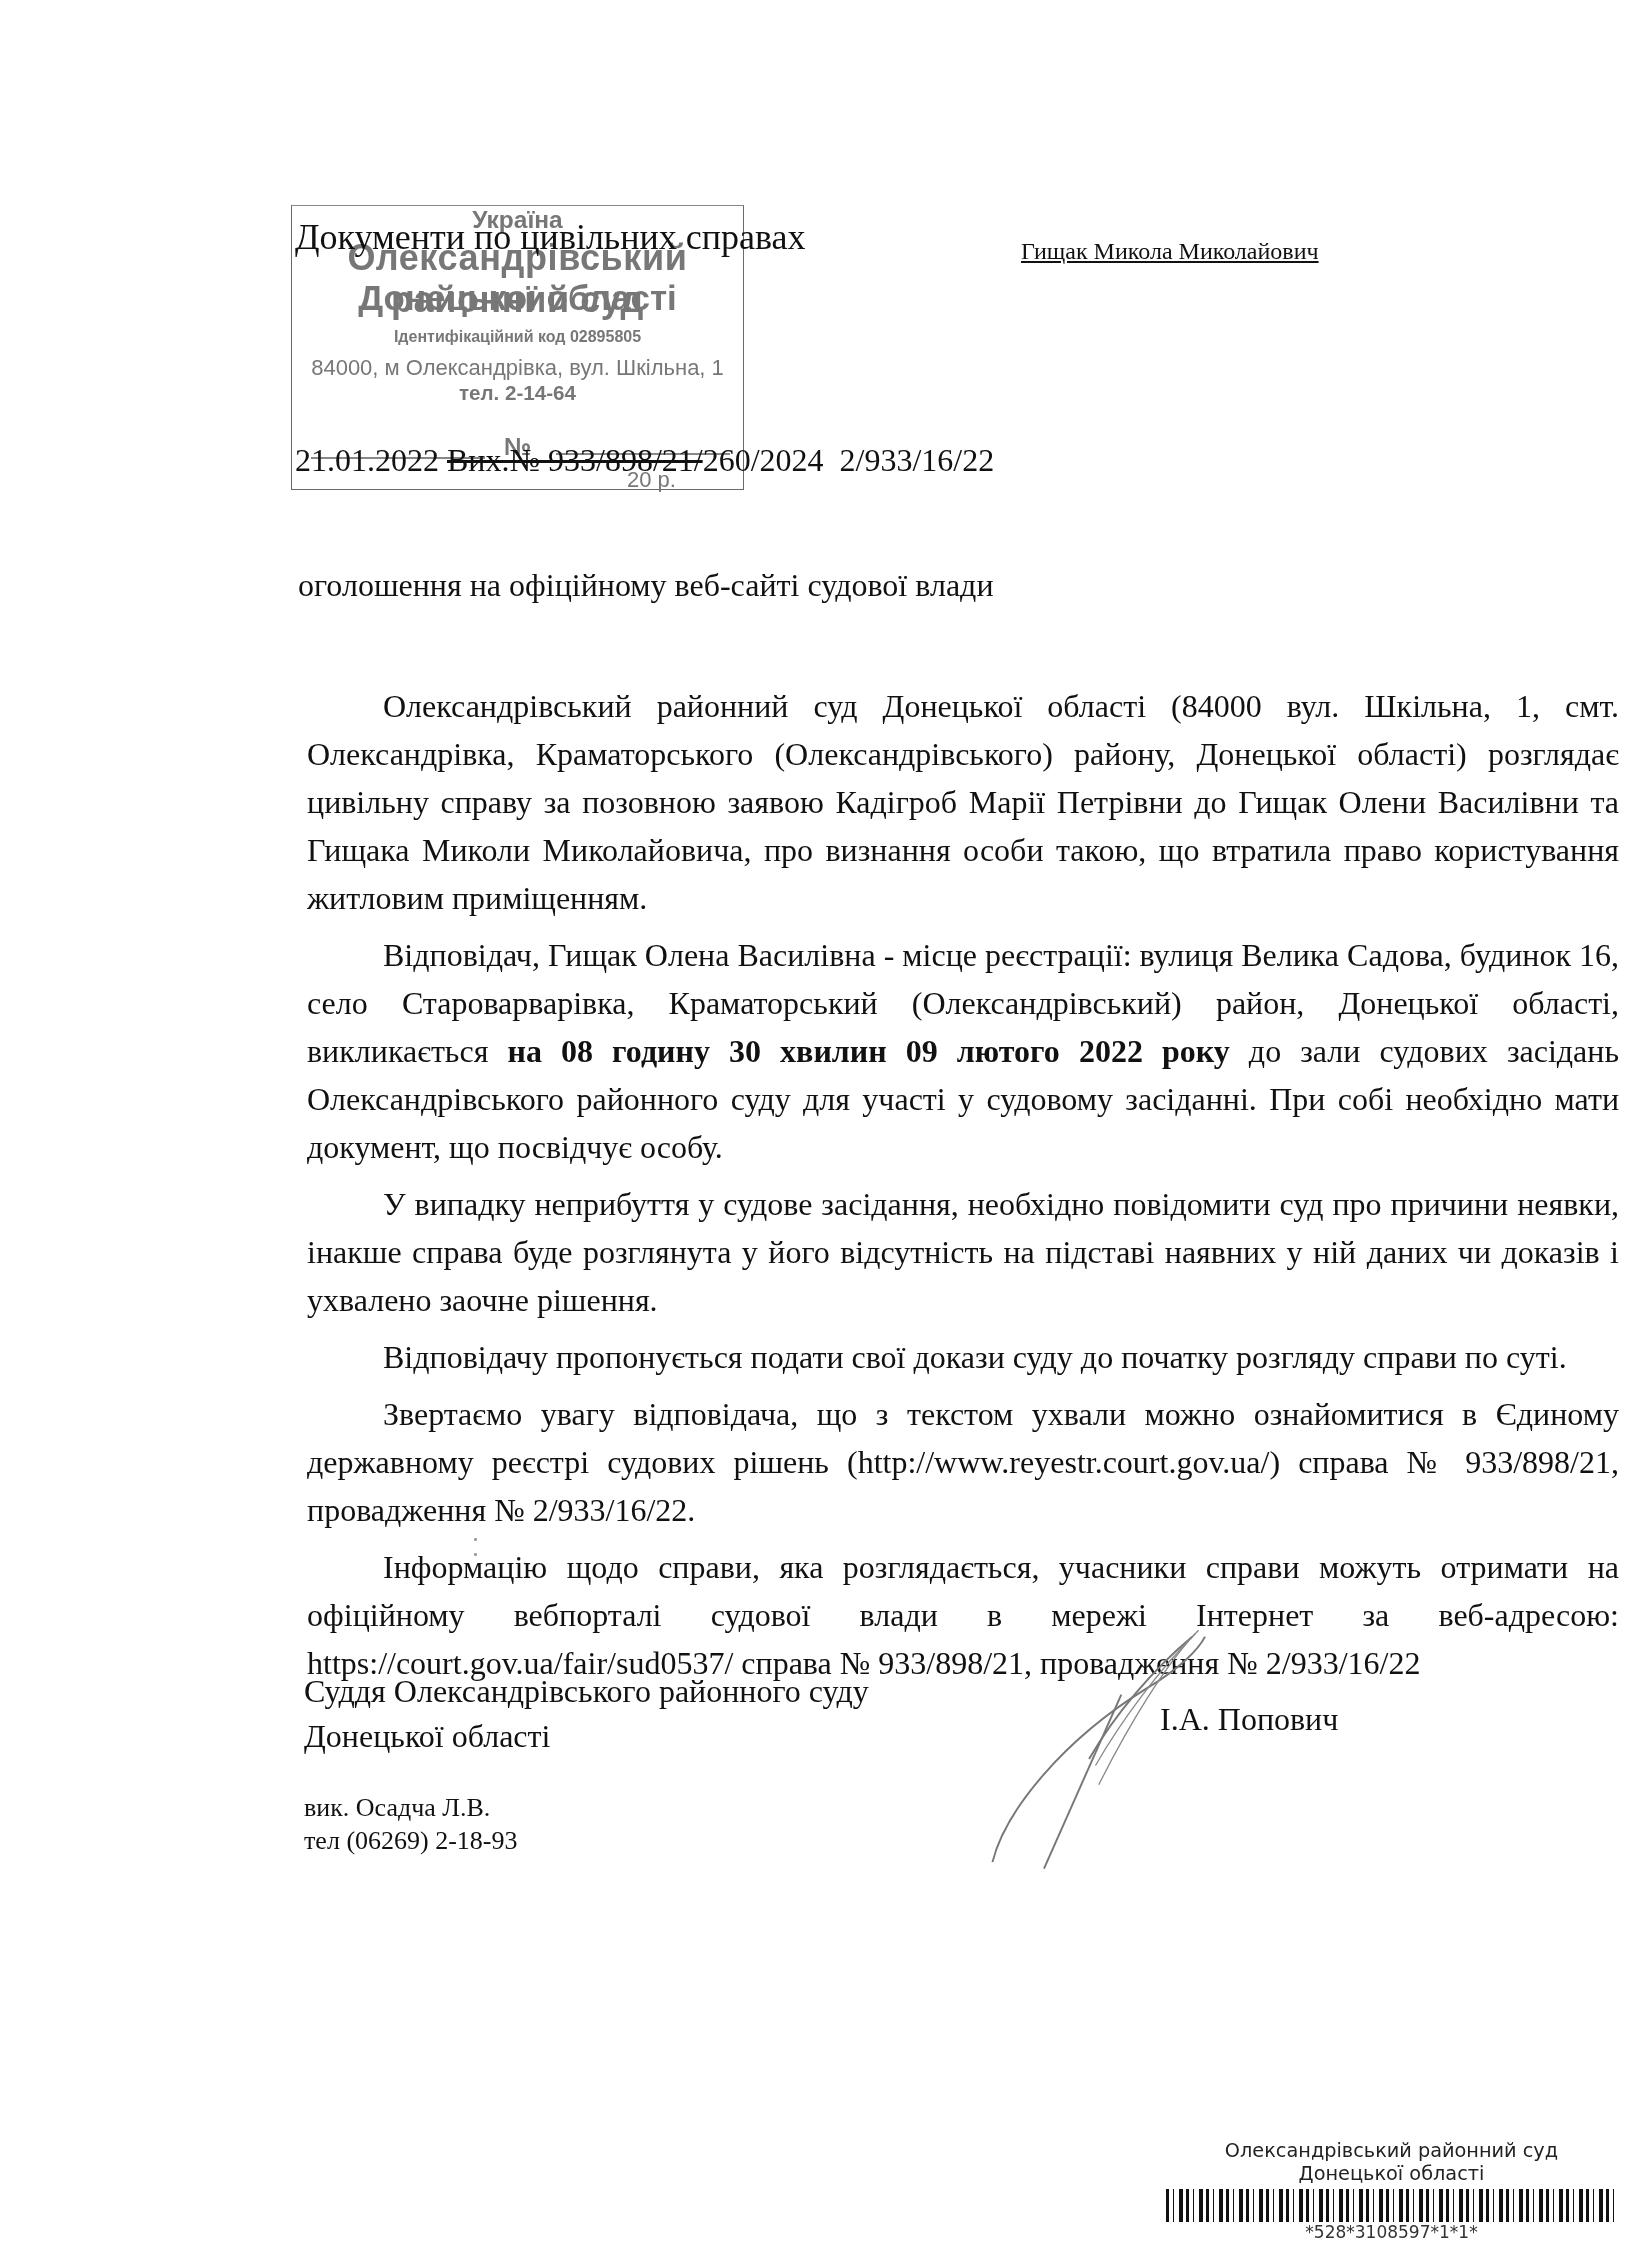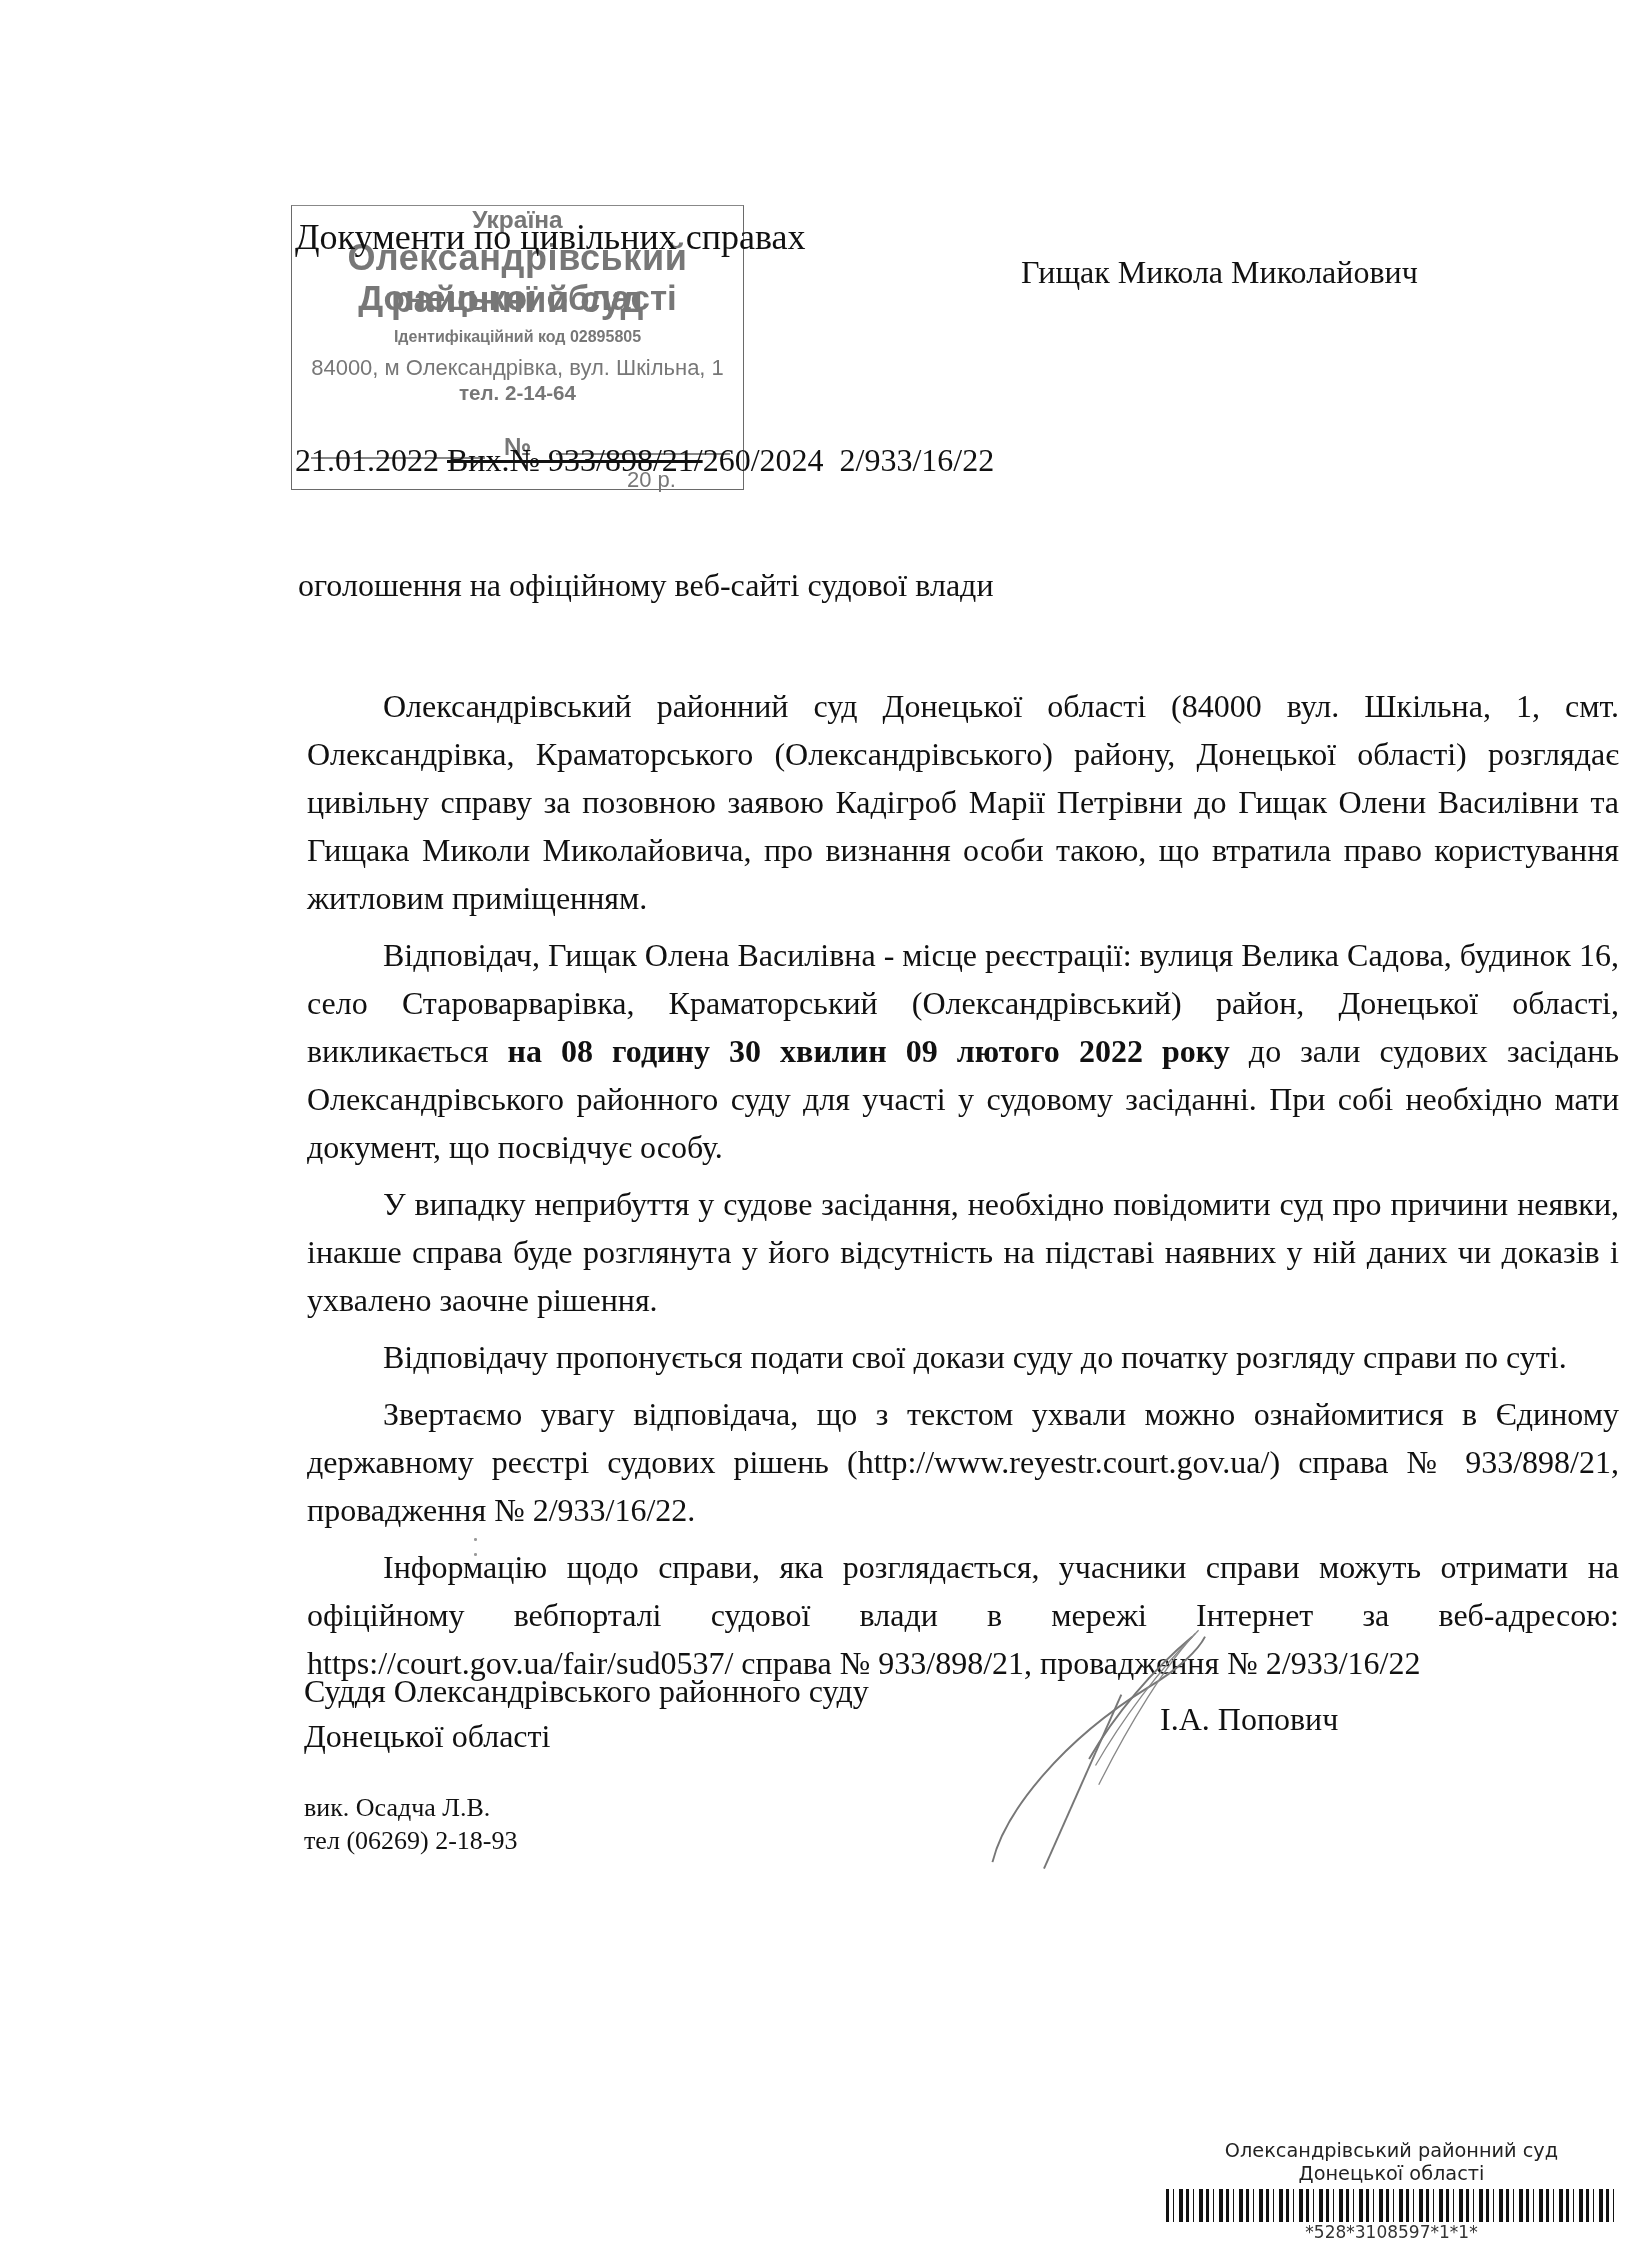--- a/index.html
+++ b/index.html
@@ -15,21 +15,21 @@
   .st-court { top:31px; font-size:36px; letter-spacing:0.6px; }
   .st-region { top:72px; font-size:35px; }
   .st-code { top:122px; font-size:16px; }
   .st-addr { top:149px; font-size:22px; font-weight:normal; }
   .st-tel { top:175px; font-size:20.6px; }
   .st-no { top:227px; font-size:24.5px; }
   .st-line1 { position:absolute; left:19.3px; top:251px; width:174px; border-top:2.6px solid #888; }
   .st-line2 { position:absolute; left:264px; top:247px; width:174px; border-top:2.6px solid #888; }
   .st-year { top:261px; font-size:22px; font-weight:normal; left:335px; width:auto; }
   .doc-cat { left:295px; top:216px; font-size:36px; }
-  .addressee { left:1021px; top:254px; font-size:32px; }
+  .addressee { left:1021px; top:238px; font-size:24px;text-decoration:underline; }
   .outref { left:295px; top:442px; font-size:32px; white-space:pre; }
   .outref .strike { text-decoration:line-through; }
   .subject { left:298px; top:567px; font-size:32px; }
   .body { left:298px; top:673px; width:1330px; font-size:32px; line-height:48px; text-align:justify; }
   .body p { margin:9px; text-indent:76px; }
   .body b { font-weight:bold; }
   .sig-title { left:304px; top:1669px; font-size:32px; line-height:45px; }
   .signer { left:1160px; top:1701px; font-size:32px; }
   .executor { left:304px; top:1791px; font-size:26px; line-height:33px; }
   .signature { left:986px; top:1598px; }

